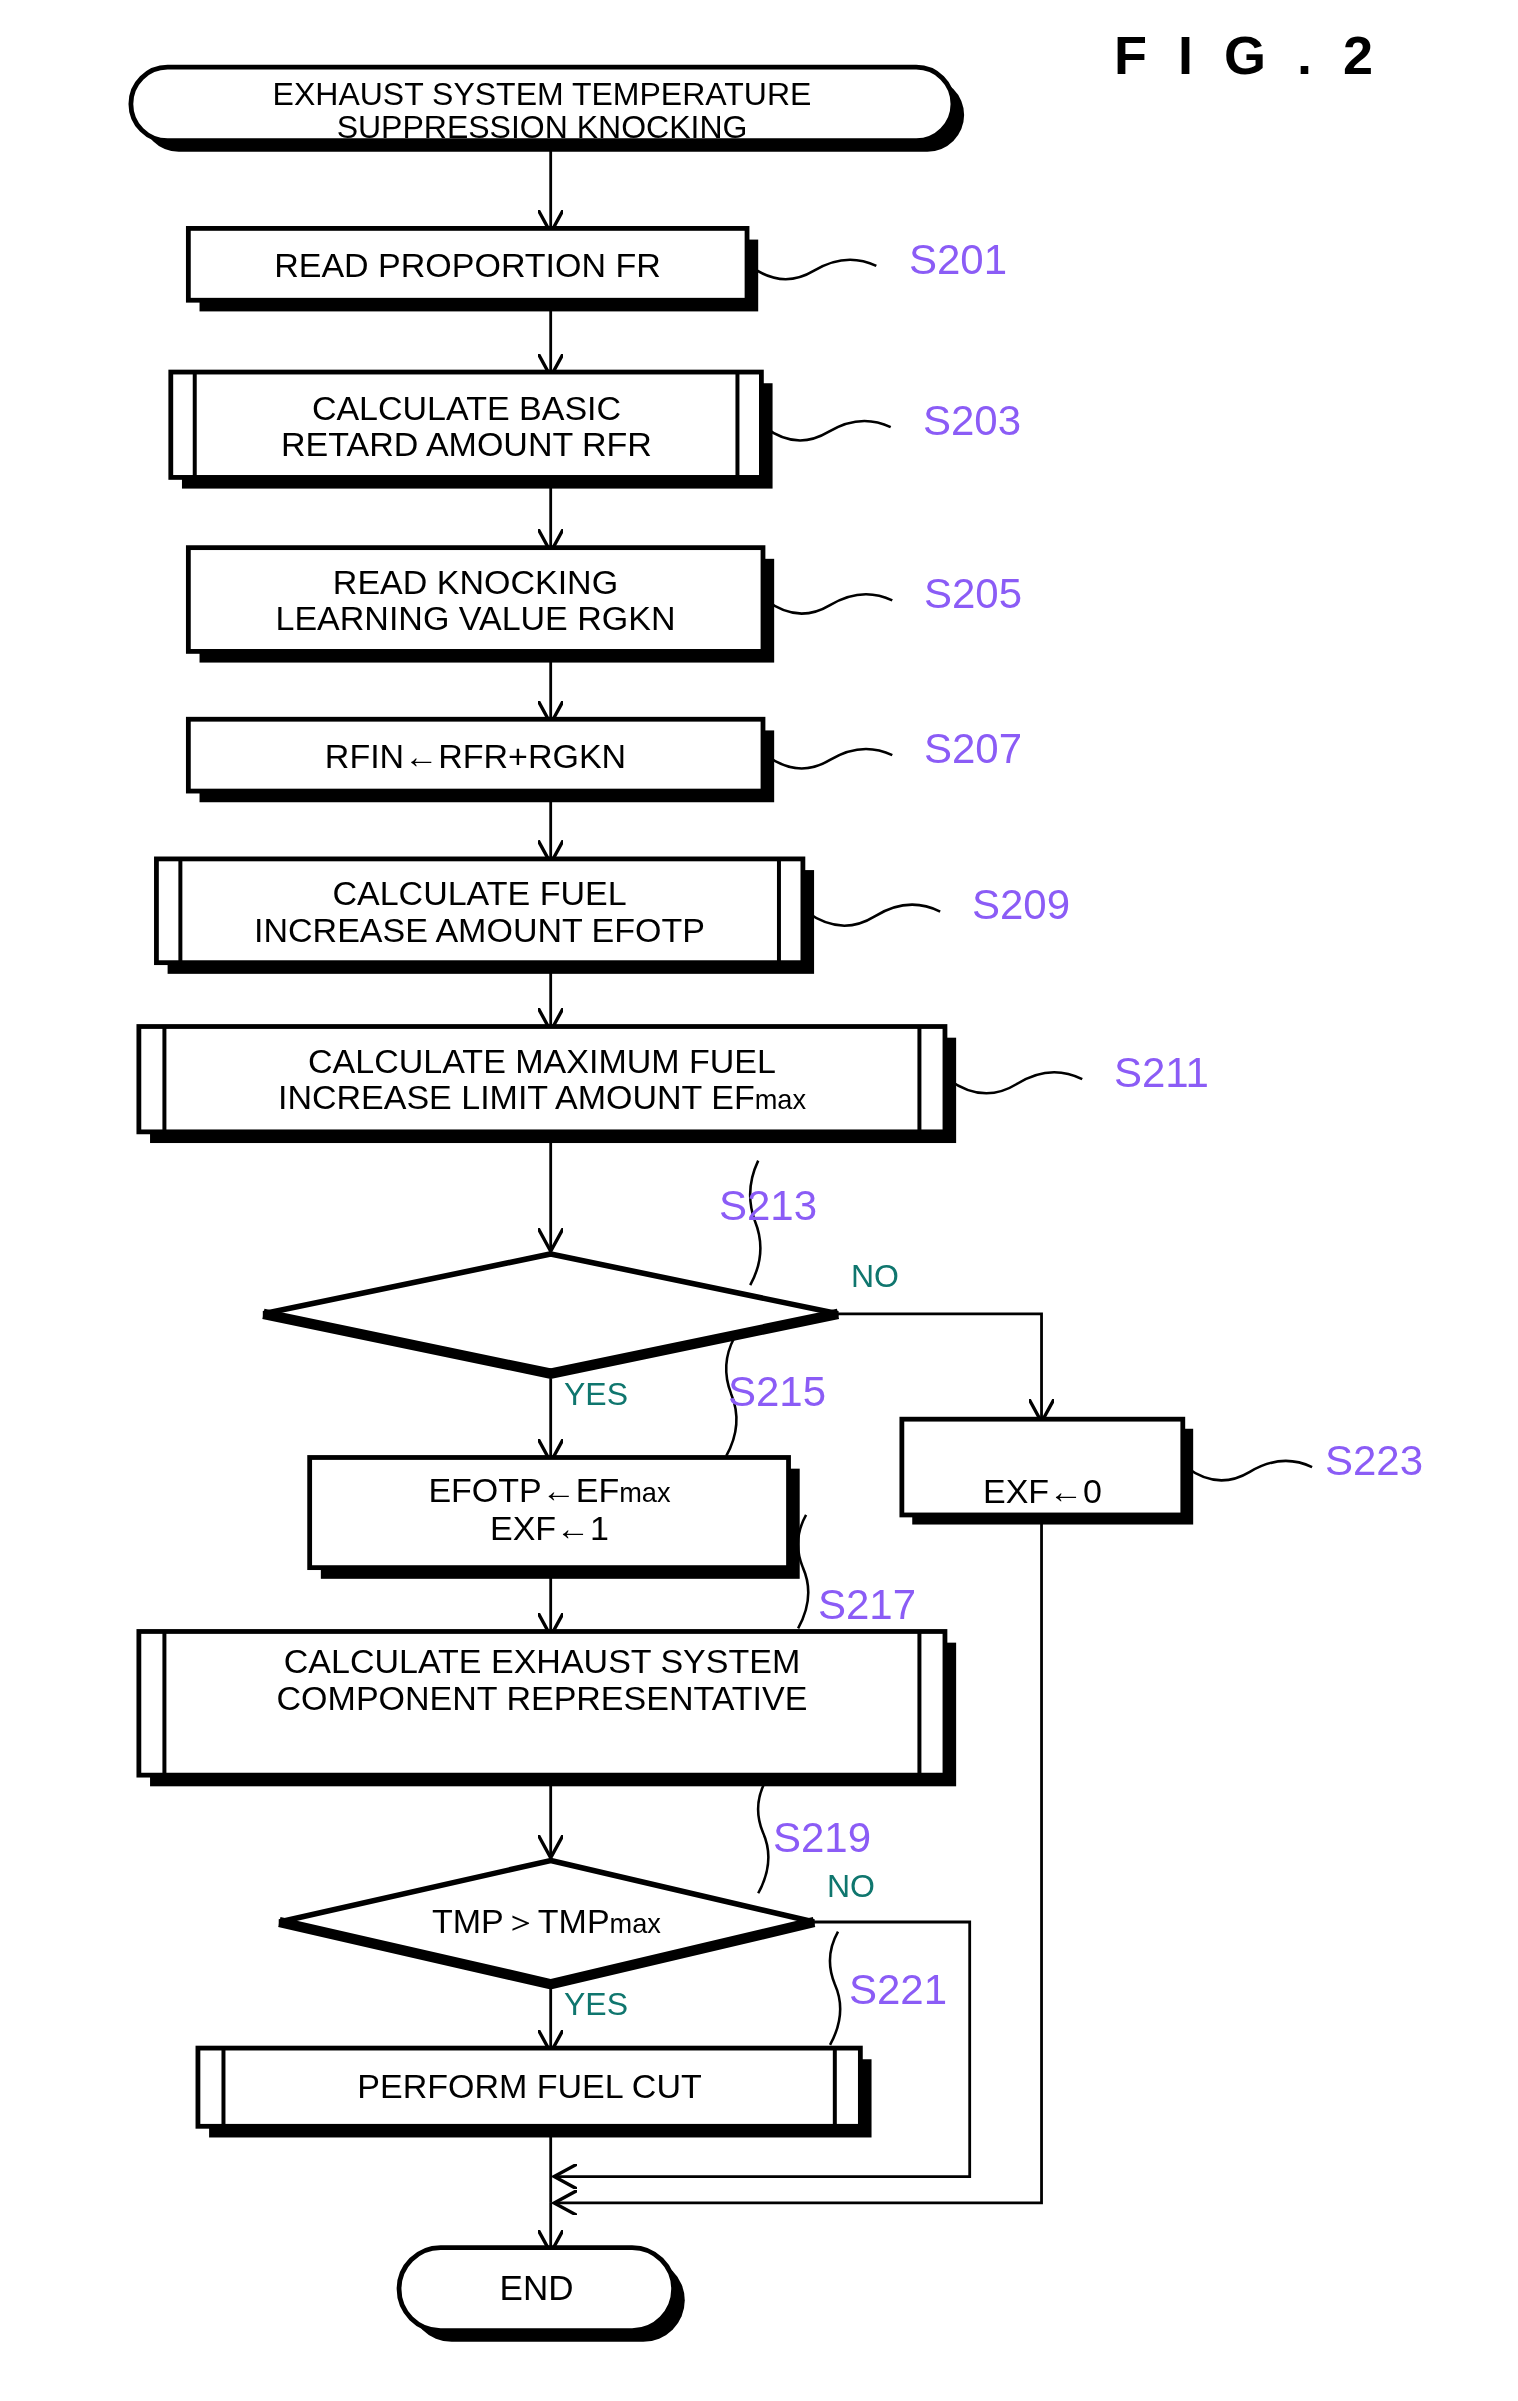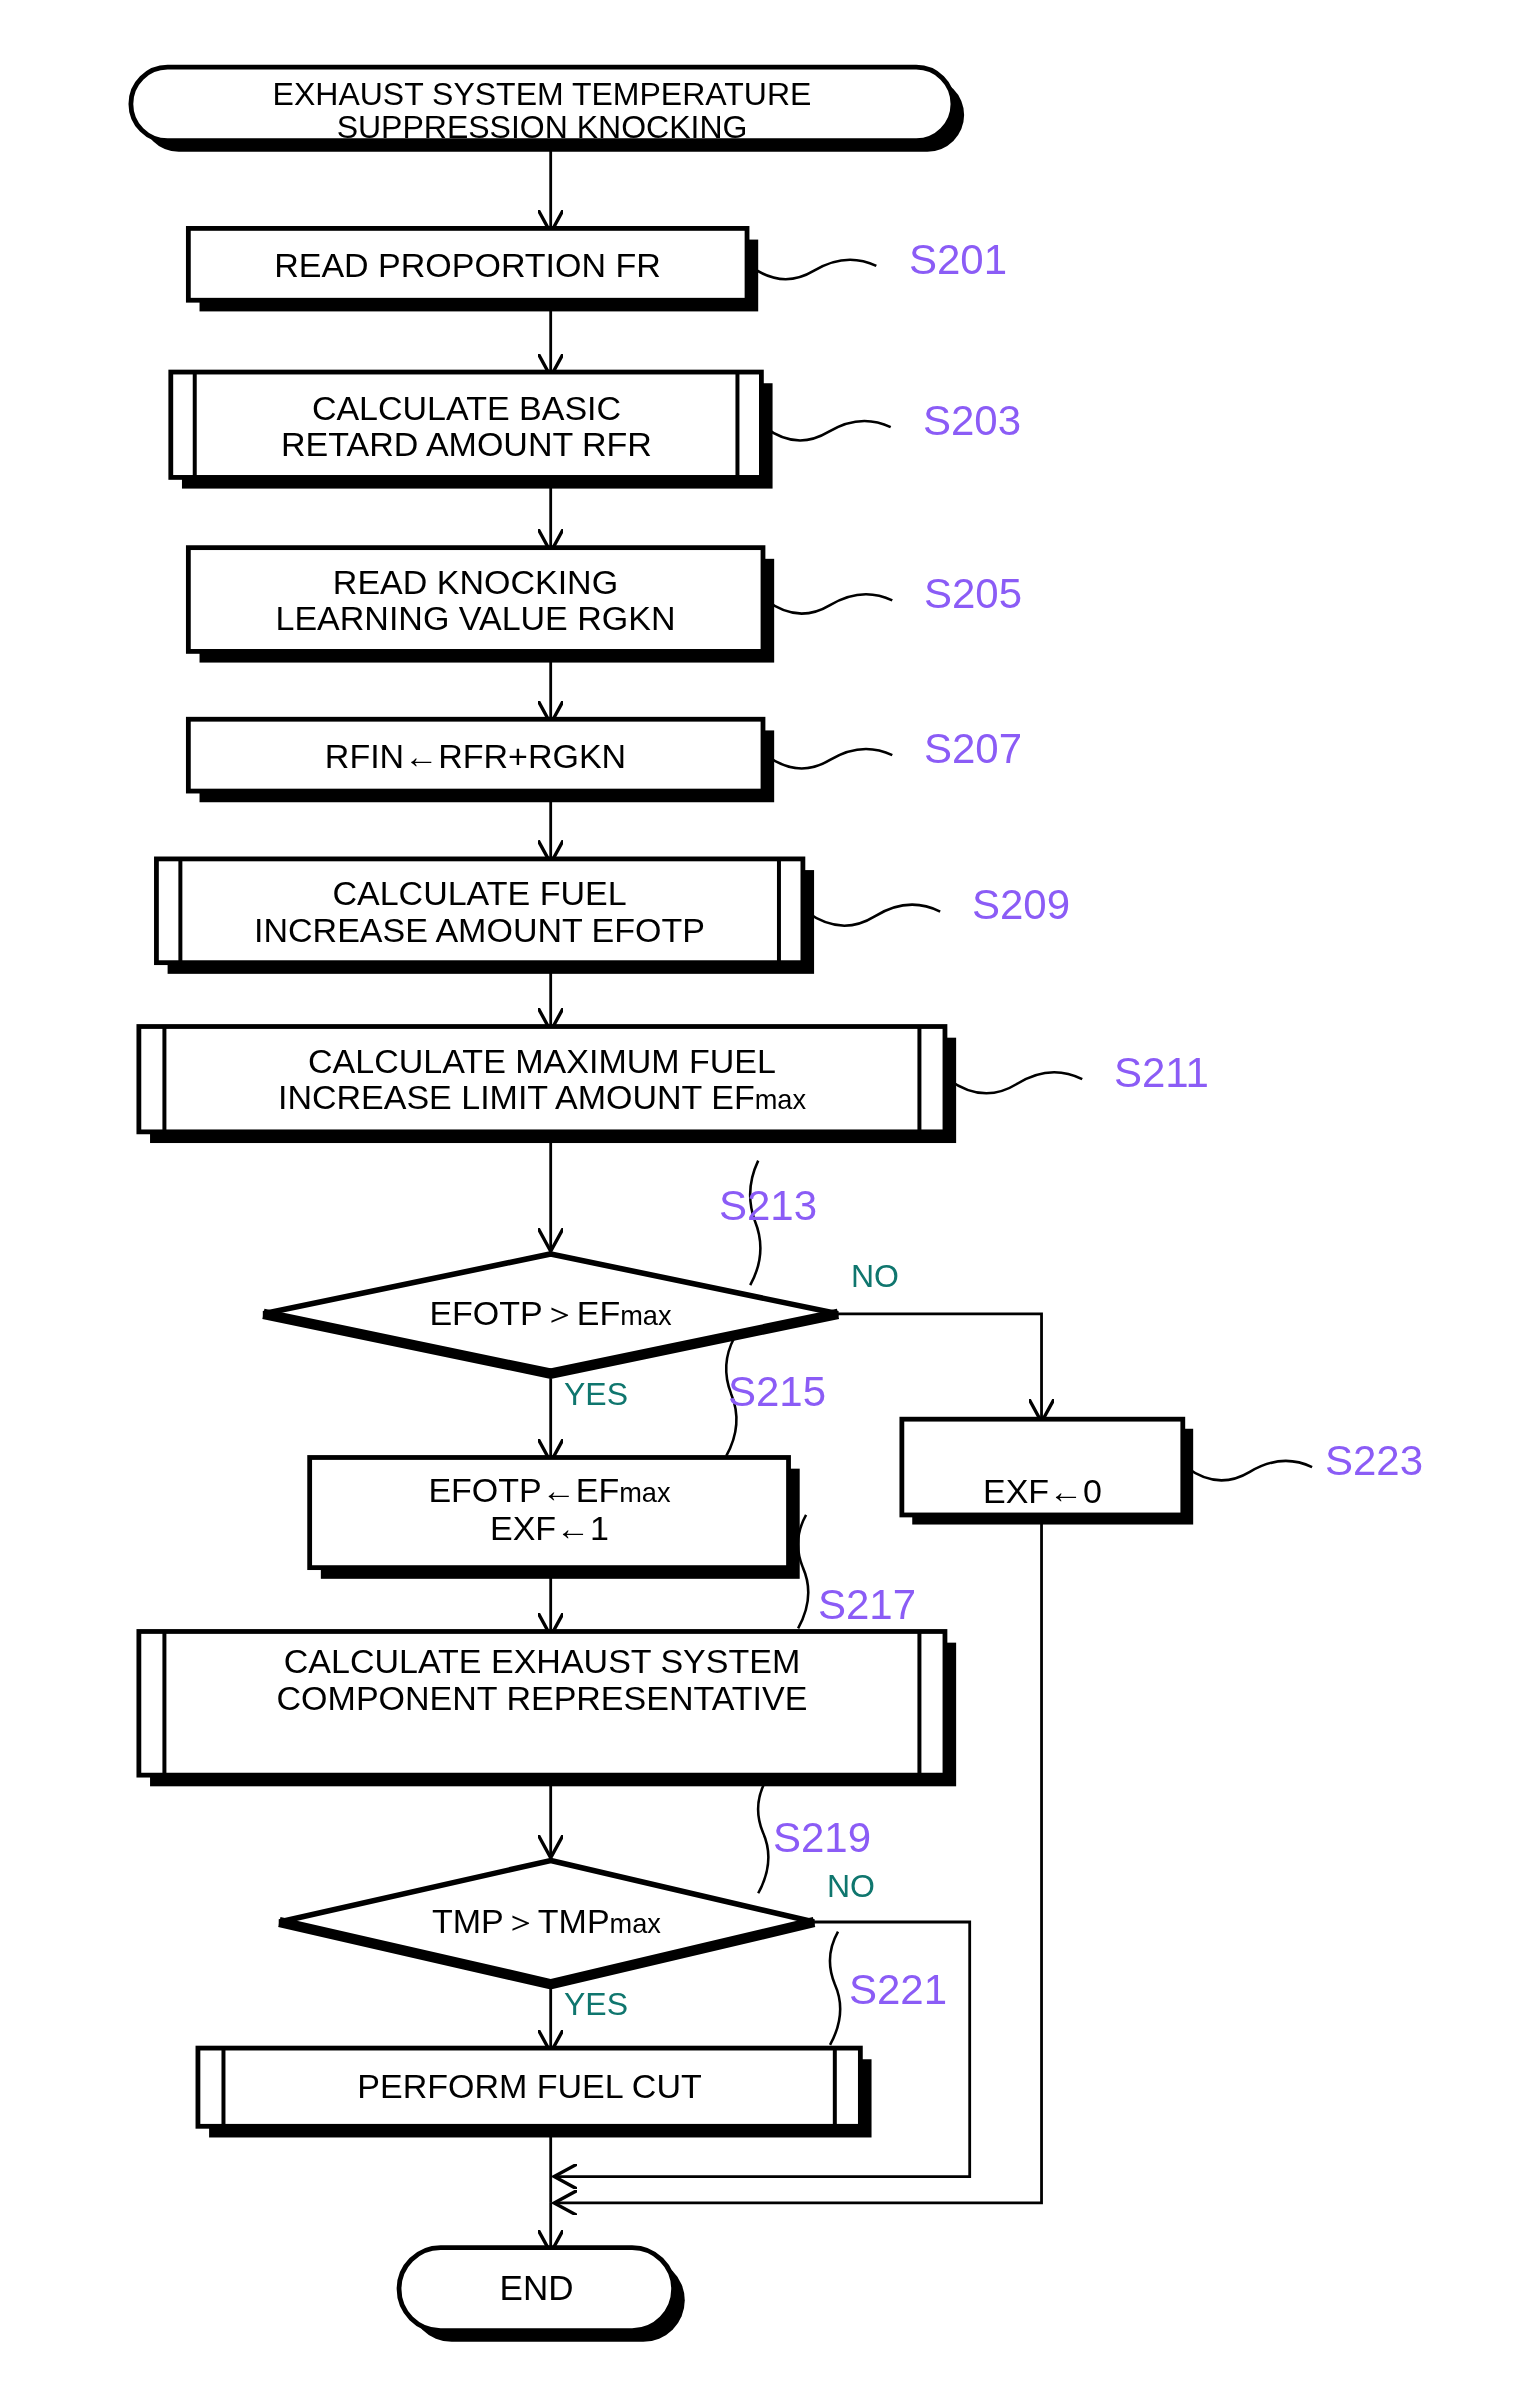--- a/index.html
+++ b/index.html
@@ -55,20 +55,21 @@
     color: #0f766e;
     white-space: nowrap;
   }
   .sm { font-size: 0.80em; }
 </style>
 </head>
 <body>
 
 <div id="page">
 
+  <div class="fig-label" style="left:1114px; top:24px;">F I G . 2</div>
 
   <svg id="fig-svg" viewBox="0 0 1902 3008">
     <defs>
       <marker id="arrow" viewBox="0 0 12 12" refX="10" refY="6" markerWidth="9" markerHeight="9" orient="auto-start-reverse">
         <path d="M 0 0 L 11 6 L 0 12" fill="none" stroke="#000" stroke-width="1.6"></path>
       </marker>
     </defs>
 
     <g fill="#000">
 
@@ -216,21 +217,20 @@
   <div class="step-label" style="left:924px; top:725px;">S207</div>
 
   <div class="node-text" style="left:156px; top:875px; width:647px; font-size:34px;">CALCULATE FUEL</div>
   <div class="node-text" style="left:156px; top:912px; width:647px; font-size:34px;">INCREASE AMOUNT EFOTP</div>
   <div class="step-label" style="left:972px; top:881px;">S209</div>
 
   <div class="node-text" style="left:139px; top:1043px; width:806px; font-size:34px;text-align:center;">CALCULATE MAXIMUM FUEL</div>
   <div class="node-text" style="left:139px; top:1079px; width:806px; font-size:34px;">INCREASE LIMIT AMOUNT EF<span class="sm">max</span></div>
   <div class="step-label" style="left:1114px; top:1049px;">S211</div>
 
-  <div class="node-text" style="left:263px; top:1295px; width:575px; font-size:34px;">EFOTP＞EF<span class="sm">max</span></div>
   <div class="step-label" style="left:719px; top:1182px;">S213</div>
   <div class="branch-label" style="left:851px; top:1258px;">NO</div>
   <div class="branch-label" style="left:564px; top:1376px;">YES</div>
 
   <div class="node-text" style="left:310px; top:1472px; width:479px; font-size:34px;">EFOTP←EF<span class="sm">max</span></div>
   <div class="node-text" style="left:310px; top:1510px; width:479px; font-size:34px;">EXF←1</div>
   <div class="step-label" style="left:728px; top:1368px;">S215</div>
 
   <div class="node-text" style="left:902px; top:1473px; width:281px; font-size:34px;">EXF←0</div>
   <div class="step-label" style="left:1325px; top:1437px;">S223</div>

